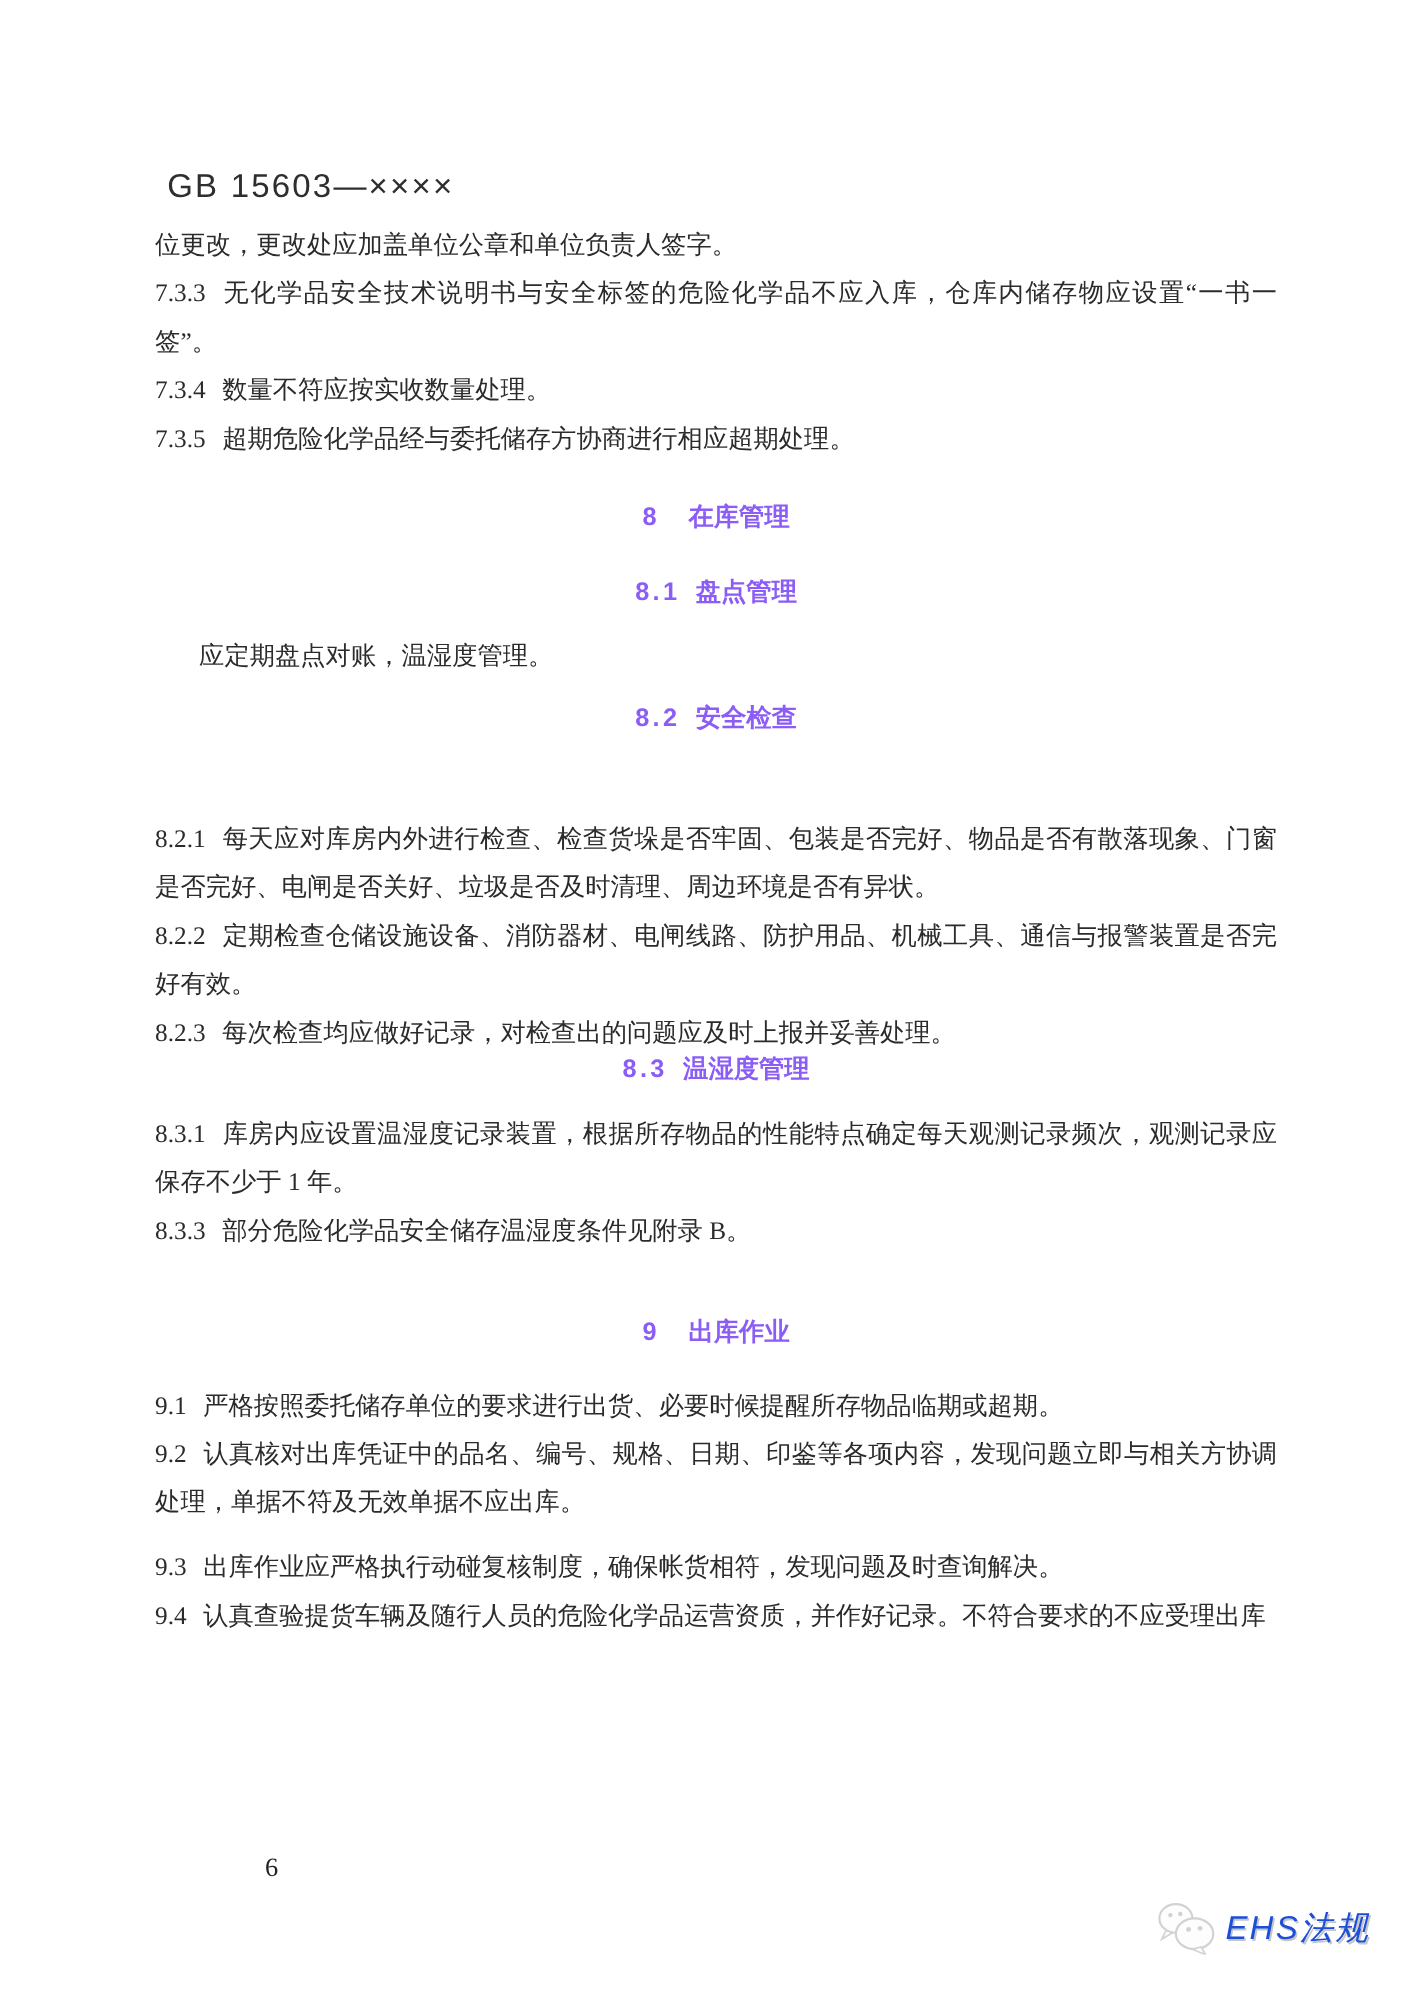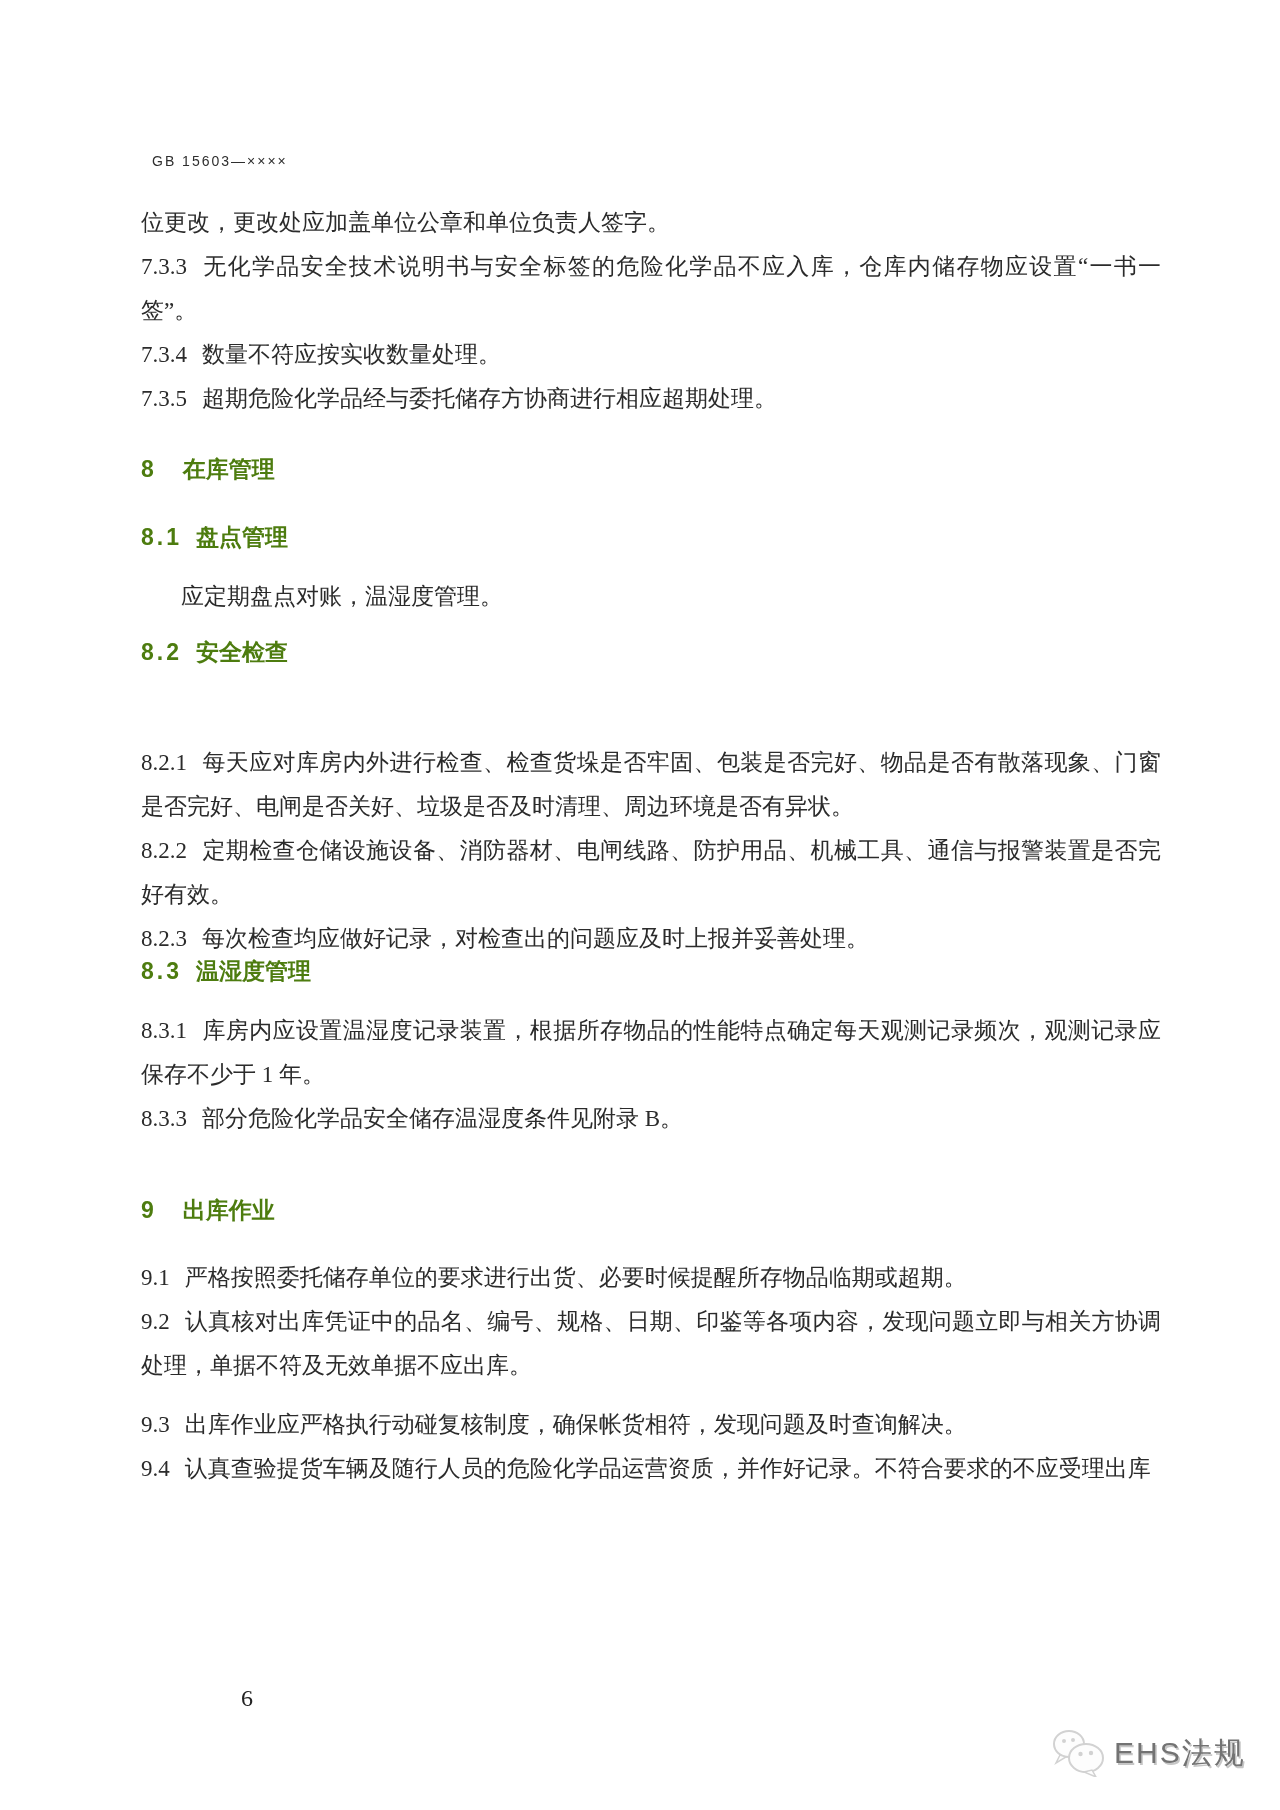--- a/index.html
+++ b/index.html
@@ -10,21 +10,21 @@
     height: 1810px;
     background: #ffffff;
     overflow: hidden;
     color: #2e2e2e;
   }
   .page-header {
     position: absolute;
     left: 152px;
     top: 153px;
     font-family: "Liberation Sans", "DejaVu Sans", sans-serif;
-    font-size: 14px;
+    font-size: 30px;
     letter-spacing: 2px;
     color: #2e2e2e;
     white-space: nowrap;
   }
   .content {
     position: absolute;
     left: 141px;
     top: 201px;
     width: 1020px;
     font-family: "Liberation Serif", "DejaVu Serif", serif;
@@ -32,22 +32,22 @@
     line-height: 44px;
     color: #2b2b2b;
   }
   .content p { margin: 0; text-align: justify; }
   .content p .num { display: inline-block; }
   .content p.body .num { margin-right: 15px; }
   .content p.h1,
   .content p.h2 {
     font-family: "Liberation Sans", "DejaVu Sans", sans-serif;
     font-weight: 700;
-    text-align: left;
-    color: #4d7c0f;
+    text-align: center;
+    color: #8b5cf6;
   }
   .content p.h1 { margin: 26px 0 24px 0; }
   .content p.h1 .num { margin-right: 29px; }
   .content p.h2 { margin: 0 0 16px 0; }
   .content p.h2 .num { margin-right: 14px; letter-spacing: 3px; }
   .content p.indent { margin: 0; text-indent: 40px; }
   
   .content p:nth-child(7)  { margin-bottom: 11px; }  
   .content p:nth-child(9)  { margin-top: 67px; }     
   .content p:nth-child(12) { margin-top: -12px; }    
@@ -71,23 +71,24 @@
     align-items: center;
     gap: 6px;
     user-select: none;
   }
   .wm-icon { width: 60px; height: 48px; display: inline-block; }
   .wm-text {
     font-family: "Liberation Sans", "DejaVu Sans", sans-serif;
     font-size: 30px;
     font-weight: 400;
     letter-spacing: 2px;
-    color: #737373;
+    color: #1d4ed8;
     text-shadow: 1.5px 1.5px 0 #c6c6c6, -1px -1px 0 #ffffff;
     white-space: nowrap;
+    font-style: italic;
   }
 </style>
 </head>
 <body>
 
 <div class="page">
 
   <div class="page-header">GB 15603—××××</div>
 
   <div class="content" id="content">

